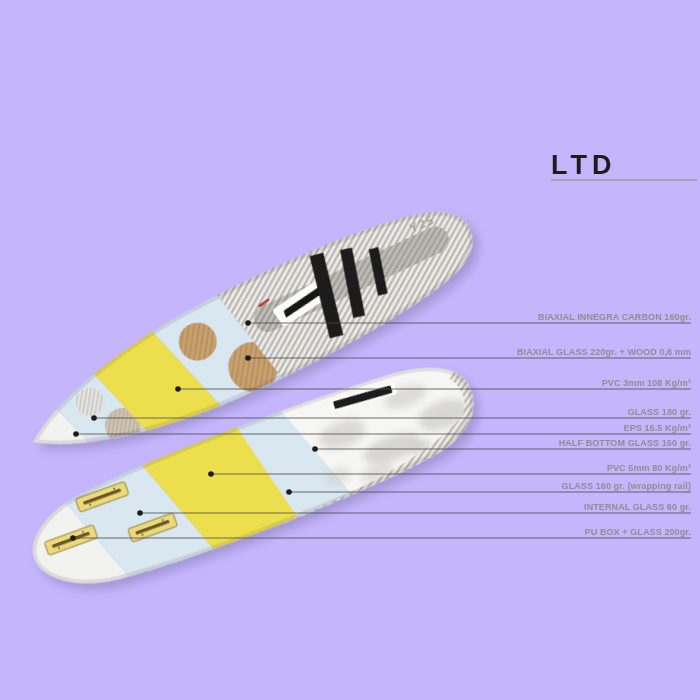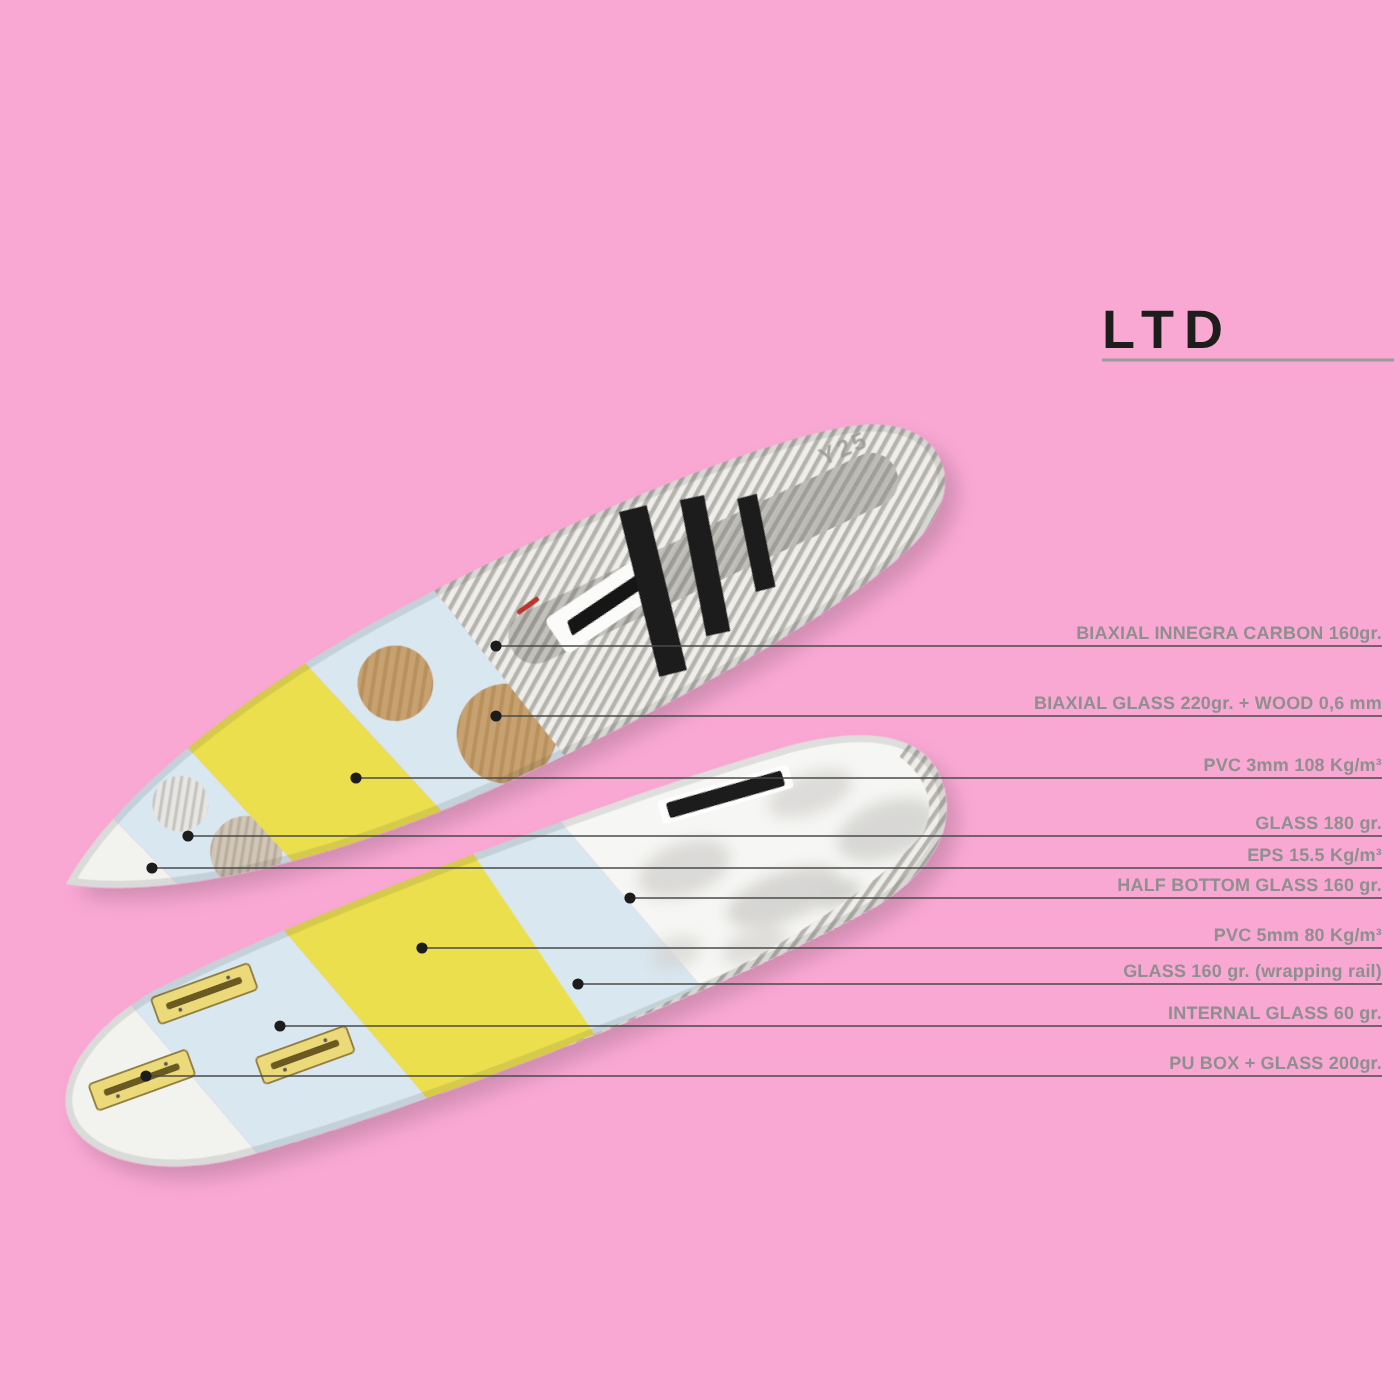--- a/index.html
+++ b/index.html
@@ -1,16 +1,16 @@
 <!DOCTYPE html>
 <html><head>
 <meta charset="utf-8">
 <style>
   html,body{margin:0;padding:0;background:#ffffff;}
-  .stage{position:relative;width:700px;height:700px;background:#f9a8d4;overflow:hidden;
+  .stage{position:relative;width:700px;height:700px;background:#c4b5fd;overflow:hidden;
          font-family:"Liberation Sans", sans-serif;}
   svg{position:absolute;left:0;top:0;}
   .title-text{font-family:"Liberation Sans", sans-serif;font-weight:bold;font-size:27px;
               letter-spacing:5px;fill:#1d1d1b;}
   .label-text{font-family:"Liberation Sans", sans-serif;font-weight:bold;font-size:9px;
               letter-spacing:0.1px;fill:#8f8f8f;}
   .tailcode{font-family:"Liberation Sans", sans-serif;font-weight:bold;font-size:12px;
             letter-spacing:1.5px;fill:#9b9a94;opacity:.85;}
   .leader{stroke:#4a4a4a;stroke-width:0.8;}
   .dot{fill:#1c1c1c;}

